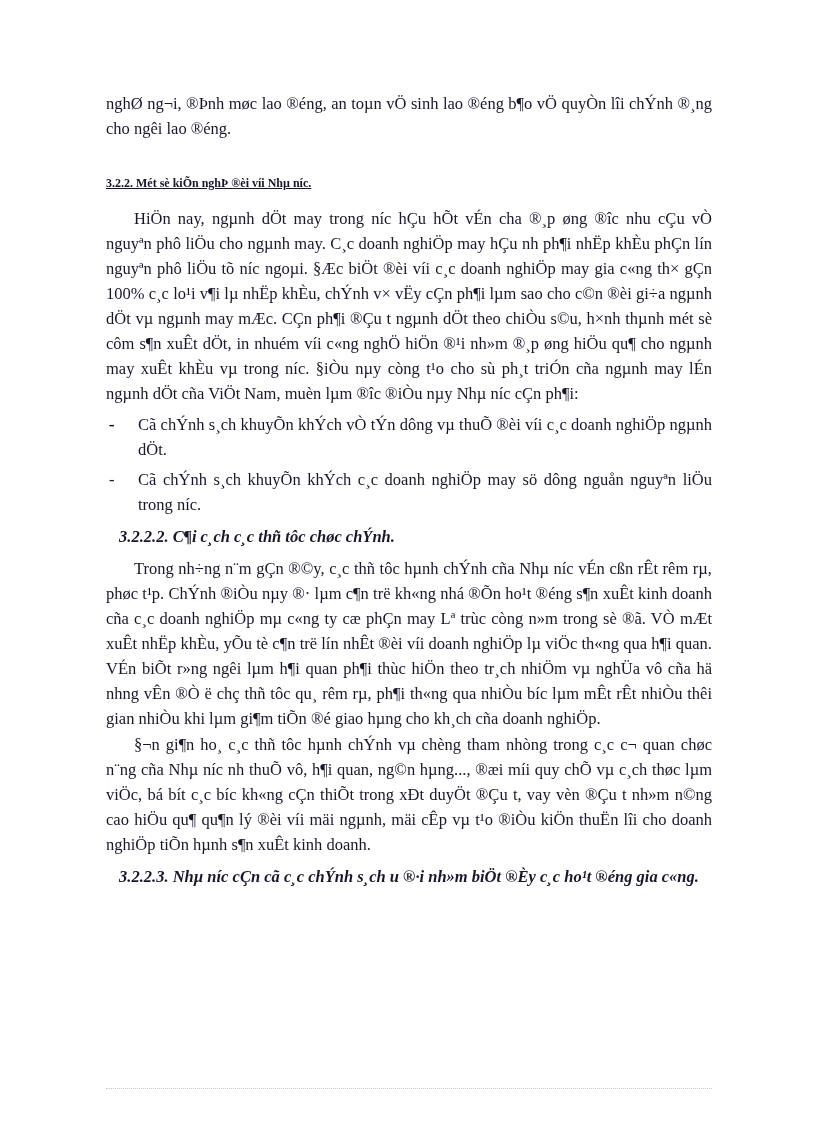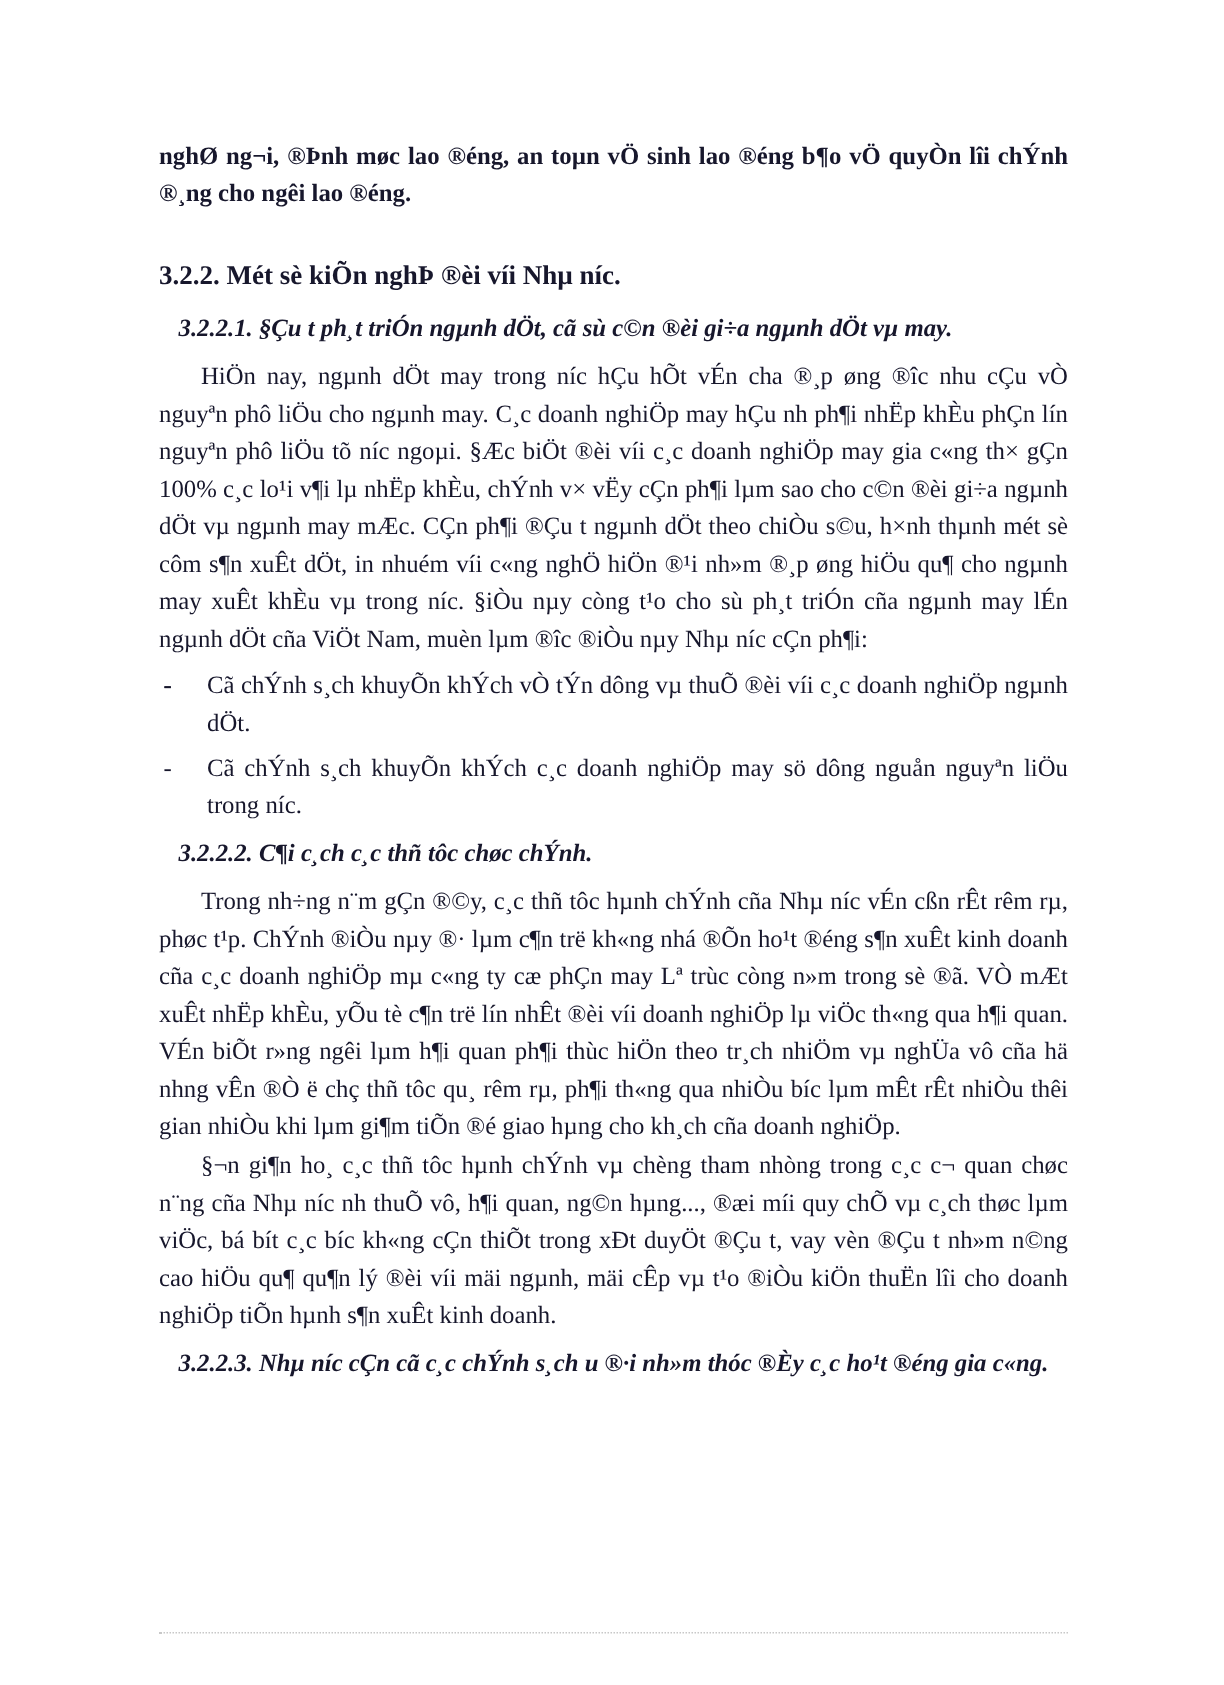--- a/index.html
+++ b/index.html
@@ -19,26 +19,26 @@
   }
   p.body-para {
     text-align: justify;
     text-indent: 28px;
     margin: 1px 0;
   }
   p.cont-para {
     text-align: justify;
     text-indent: 0;
     margin: 1px 0;
-    font-weight: bold;
   }
   h2.section-heading {
-    font-size: 18px;
+    font-size: 12px;
     font-weight: bold;
     margin: 30px 0 10px 0;
+    text-decoration: underline;
   }
   h3.sub-heading {
     font-size: 16.5px;
     font-weight: bold;
     font-style: italic;
     text-align: justify;
     text-indent: 13px;
     margin: 7px 0 7px 0;
   }
   ul.dash-list {
@@ -67,21 +67,20 @@
 </style>
 </head>
 <body>
 
 <div class="page">
 
   <p class="cont-para">nghØ ng¬i, ®Þnh møc lao ®éng, an toµn vÖ sinh lao ®éng b¶o vÖ quyÒn lîi chÝnh ®¸ng cho ngêi lao ®éng.</p>
 
   <h2 class="section-heading">3.2.2. Mét sè kiÕn nghÞ ®èi víi Nhµ níc.</h2>
 
-  <h3 class="sub-heading">3.2.2.1. §Çu t ph¸t triÓn ngµnh dÖt, cã sù c©n ®èi gi÷a ngµnh dÖt vµ may.</h3>
 
   <p class="body-para">HiÖn nay, ngµnh dÖt may trong níc hÇu hÕt vÉn cha ®¸p øng ®îc nhu cÇu vÒ nguyªn phô liÖu cho ngµnh may. C¸c doanh nghiÖp may hÇu nh ph¶i nhËp khÈu phÇn lín nguyªn phô liÖu tõ níc ngoµi. §Æc biÖt ®èi víi c¸c doanh nghiÖp may gia c«ng th× gÇn 100% c¸c lo¹i v¶i lµ nhËp khÈu, chÝnh v× vËy cÇn ph¶i lµm sao cho c©n ®èi gi÷a ngµnh dÖt vµ ngµnh may mÆc. CÇn ph¶i ®Çu t ngµnh dÖt theo chiÒu s©u, h×nh thµnh mét sè côm s¶n xuÊt dÖt, in nhuém víi c«ng nghÖ hiÖn ®¹i nh»m ®¸p øng hiÖu qu¶ cho ngµnh may xuÊt khÈu vµ trong níc. §iÒu nµy còng t¹o cho sù ph¸t triÓn cña ngµnh may lÉn ngµnh dÖt cña ViÖt Nam, muèn lµm ®îc ®iÒu nµy Nhµ níc cÇn ph¶i:</p>
 
   <ul class="dash-list">
     <li>
       <span class="dash-marker">-</span>
     </li>
     <li>
       <span class="dash-marker">-</span>
       <span>Cã chÝnh s¸ch khuyÕn khÝch vÒ tÝn dông vµ thuÕ ®èi víi c¸c doanh nghiÖp ngµnh dÖt.</span>
@@ -91,18 +90,18 @@
       <span>Cã chÝnh s¸ch khuyÕn khÝch c¸c doanh nghiÖp may sö dông nguån nguyªn liÖu trong níc.</span>
     </li>
   </ul>
 
   <h3 class="sub-heading">3.2.2.2. C¶i c¸ch c¸c thñ tôc chøc chÝnh.</h3>
 
   <p class="body-para">Trong nh÷ng n¨m gÇn ®©y, c¸c thñ tôc hµnh chÝnh cña Nhµ níc vÉn cßn rÊt rêm rµ, phøc t¹p. ChÝnh ®iÒu nµy ®· lµm c¶n trë kh«ng nhá ®Õn ho¹t ®éng s¶n xuÊt kinh doanh cña c¸c doanh nghiÖp mµ c«ng ty cæ phÇn may Lª trùc còng n»m trong sè ®ã. VÒ mÆt xuÊt nhËp khÈu, yÕu tè c¶n trë lín nhÊt ®èi víi doanh nghiÖp lµ viÖc th«ng qua h¶i quan. VÉn biÕt r»ng ngêi lµm h¶i quan ph¶i thùc hiÖn theo tr¸ch nhiÖm vµ nghÜa vô cña hä nhng vÊn ®Ò ë chç thñ tôc qu¸ rêm rµ, ph¶i th«ng qua nhiÒu bíc lµm mÊt rÊt nhiÒu thêi gian nhiÒu khi lµm gi¶m tiÕn ®é giao hµng cho kh¸ch cña doanh nghiÖp.</p>
 
   <p class="body-para">§¬n gi¶n ho¸ c¸c thñ tôc hµnh chÝnh vµ chèng tham nhòng trong c¸c c¬ quan chøc n¨ng cña Nhµ níc nh thuÕ vô, h¶i quan, ng©n hµng..., ®æi míi quy chÕ vµ c¸ch thøc lµm viÖc, bá bít c¸c bíc kh«ng cÇn thiÕt trong xÐt duyÖt ®Çu t, vay vèn ®Çu t nh»m n©ng cao hiÖu qu¶ qu¶n lý ®èi víi mäi ngµnh, mäi cÊp vµ t¹o ®iÒu kiÖn thuËn lîi cho doanh nghiÖp tiÕn hµnh s¶n xuÊt kinh doanh.</p>
 
-  <h3 class="sub-heading">3.2.2.3. Nhµ níc cÇn cã c¸c chÝnh s¸ch u ®·i nh»m thóc ®Èy c¸c ho¹t ®éng gia c«ng.</h3>
+  <h3 class="sub-heading">3.2.2.3. Nhµ níc cÇn cã c¸c chÝnh s¸ch u ®·i nh»m biÖt ®Èy c¸c ho¹t ®éng gia c«ng.</h3>
 
 
   <div class="footer-rule"></div>
 
 </div>
 
 </body></html>

